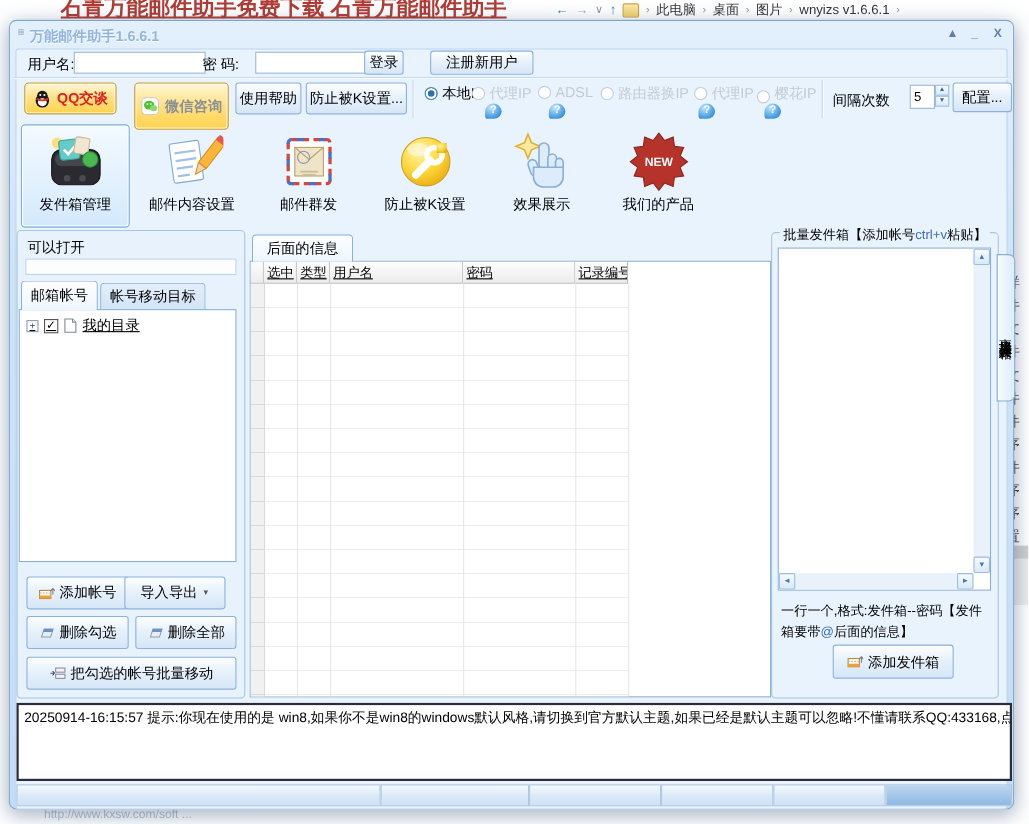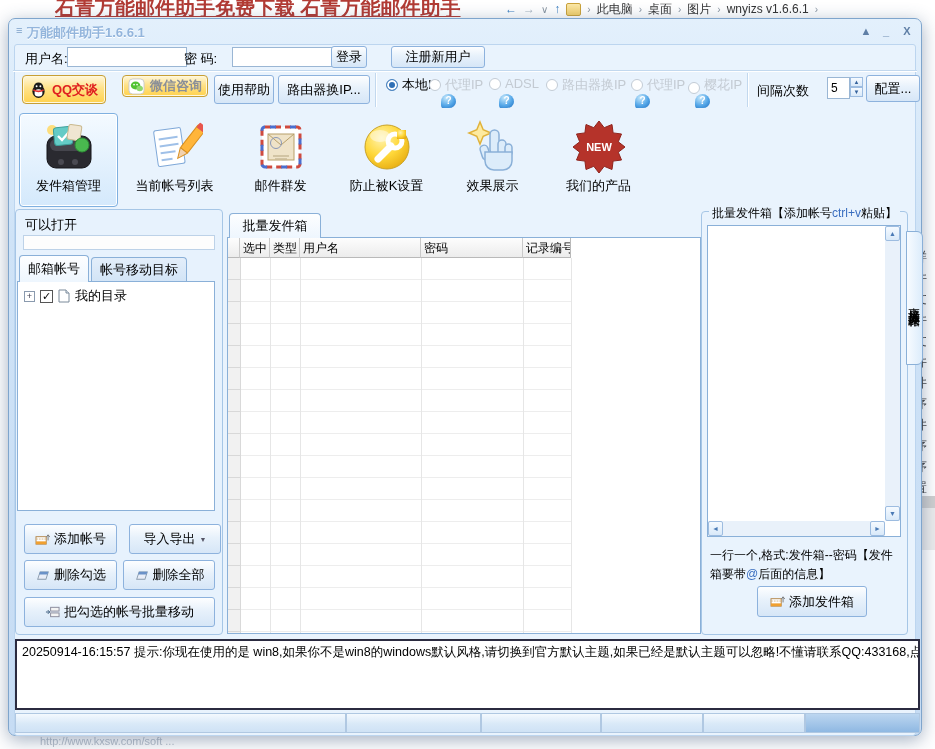--- a/index.html
+++ b/index.html
@@ -51,21 +51,21 @@
   .nav-item.sel{border:1px solid #7fb0e0;background:linear-gradient(#f4faff,#d4e9fc);
                 box-shadow:inset 0 0 0 1px #fff;}
   .nav-label{font-size:13px;margin-top:1px;}
   .icon-box{width:56px;height:58px;margin:4px auto 0;}
   
   .panel{border:1px solid #a6c6e6;border-radius:4px;background:#e7f2fd;box-sizing:border-box;}
   .tab{box-sizing:border-box;border:1px solid #8ab0d8;border-bottom:none;border-radius:4px 4px 0 0;
        font-size:13px;text-align:center;}
   .tab.sel{background:linear-gradient(#fdfeff,#eef6fe);}
   .tab.unsel{background:linear-gradient(#e3eefa,#d2e4f6);}
-  .white-box{background:#fff;border:1px solid #8ab0d8;box-sizing:border-box;}
+  .white-box{background:#fff;border:1px solid #8ab0d8;box-sizing:border-box;text-decoration:underline;}
   
   .th{background:linear-gradient(#fdfdfd,#ececec);border-right:1px solid #c9c9c9;
       border-bottom:1px solid #b9b9b9;font-size:12px;padding:2px 0 0 3px;box-sizing:border-box;
       height:20px;white-space:nowrap;overflow:hidden;}
   .gridline-v{width:1px;background:#e6e6e6;}
   
   .sb-btn{background:linear-gradient(#f5faff,#d9e9f9);border:1px solid #9dbce0;border-radius:2px;
           color:#4a7ab5;font-size:7px;display:flex;align-items:center;justify-content:center;box-sizing:border-box;}
   .sb-track{background:#e9f1fa;}
   
@@ -143,32 +143,32 @@
       <svg width="17" height="17" viewBox="0 0 18 18">
         <ellipse cx="9" cy="11" rx="6.5" ry="7" fill="#1a1a1a"></ellipse>
         <ellipse cx="9" cy="6.2" rx="5" ry="4.6" fill="#1a1a1a"></ellipse>
         <ellipse cx="9" cy="12.6" rx="4.2" ry="3.8" fill="#fff"></ellipse>
         <circle cx="7" cy="5.6" r="1" fill="#fff"></circle>
           <circle cx="11" cy="5.6" r="1" fill="#fff"></circle>
         <path d="M3.5 9.4 q5.5 3 11 0" stroke="#e03030" stroke-width="1.8" fill="none"></path>
       </svg>
       <span style="color:#e02020">QQ交谈</span>
     </div>
-    <div class="abs btn-gold" style="left:113px;top:56px;width:86px;height:22px">
+    <div class="abs btn-gold" style="left:113px;top:56px;width:86px;height:43px">
       <svg width="17" height="17" viewBox="0 0 18 18">
         <rect x="1" y="1" width="16" height="16" rx="4" fill="#fff" stroke="#c9c9c9"></rect>
         <ellipse cx="8" cy="8" rx="5" ry="4.2" fill="#51c332"></ellipse>
         <ellipse cx="12.4" cy="11" rx="3.4" ry="2.9" fill="#8ed96f"></ellipse>
         <circle cx="6.4" cy="7" r=".9" fill="#fff"></circle>
           <circle cx="9.6" cy="7" r=".9" fill="#fff"></circle>
       </svg>
       <span style="color:#8a8f98">微信咨询</span>
     </div>
     <div class="abs btn" style="left:205px;top:56px;width:60px;height:29px">使用帮助</div>
-    <div class="abs btn" style="left:269px;top:56px;width:92px;height:29px">路由器换IP...</div>
+    <div class="abs btn" style="left:269px;top:56px;width:92px;height:29px">防止被K设置...</div>
 
     <div class="abs vsep" style="left:366px;top:54px;height:34px"></div>
 
     <div class="abs" style="left:377px;top:57px;display:flex;align-items:center;gap:4px">
       <span class="radio on"></span>
       <span class="lbl">本地IP</span>
     </div>
     <div class="abs" style="left:420px;top:57px;display:flex;align-items:center;gap:4px">
       <span class="radio off"></span>
       <span class="lbl" style="color:#c3cad2">代理IP</span>
@@ -233,21 +233,21 @@
               <line x1="13" y1="34" x2="28" y2="34" stroke="#9fc0e8" stroke-width="2"></line>
               <line x1="13" y1="41" x2="24" y2="41" stroke="#9fc0e8" stroke-width="2"></line>
             </g>
             <g transform="rotate(38 40 26)">
               <rect x="37" y="3" width="9" height="30" rx="2" fill="#ffb53a" stroke="#d89020"></rect>
               <rect x="37" y="1" width="9" height="6" rx="1" fill="#e8554d"></rect>
               <polygon points="37,33 46,33 41.5,43" fill="#f2d2b0" stroke="#d89020"></polygon>
             </g>
           </svg>
         </div>
-        <div class="nav-label">当前帐号列表</div>
+        <div class="nav-label">邮件内容设置</div>
       </div>
       <div class="nav-item">
         <div class="icon-box">
           <svg width="56" height="58" viewBox="0 0 56 58">
             <rect x="9" y="9" width="38" height="40" rx="3" fill="#fff" stroke="#cf4a3f" stroke-width="3" stroke-dasharray="6 4"></rect>
             <rect x="9" y="9" width="38" height="40" rx="3" fill="none" stroke="#4a6fcf" stroke-width="3" stroke-dasharray="6 14" stroke-dashoffset="-5"></rect>
             <rect x="15" y="16" width="26" height="26" fill="#efe3c8" stroke="#b8a06a"></rect>
             <path d="M15 16l13 11 13-11" stroke="#b8a06a" fill="none"></path>
             <circle cx="23" cy="25" r="5.5" fill="none" stroke="#8a98b8"></circle>
             <path d="M20 38h16M22 41h12" stroke="#c9bb96" stroke-width="1.5"></path>
@@ -321,21 +321,21 @@
 
     <div class="abs btn" style="left:15px;top:505px;width:93px;height:30px">
       <svg width="15" height="13" viewBox="0 0 16 14">
         <rect x="1" y="4" width="11" height="8" fill="#fff" stroke="#b08040"></rect>
         <rect x="1" y="9" width="11" height="3" fill="#f0a030"></rect>
         <line x1="1" y1="6.5" x2="12" y2="6.5" stroke="#d0b080" stroke-dasharray="2 1"></line>
         <path d="M14 8 V2 M14 2 l-2 2.5 M14 2 l2 2.5" stroke="#777" fill="none"></path>
       </svg>
       <span>添加帐号</span>
     </div>
-    <div class="abs btn" style="left:120px;top:505px;width:92px;height:30px">
+    <div class="abs btn" style="left:104px;top:505px;width:92px;height:30px">
       <span>导入导出</span>
       <span style="font-size:7px;color:#556">▼</span>
     </div>
     <div class="abs btn" style="left:15px;top:541px;width:93px;height:30px">
       <svg width="15" height="11" viewBox="0 0 16 12">
         <g transform="skewX(-18)">
             <rect x="6" y="2" width="9" height="8" fill="#e8eef8" stroke="#8899aa"></rect>
         <rect x="6" y="2" width="9" height="3" fill="#6a92c8"></rect>
           </g>
       </svg>
@@ -352,21 +352,21 @@
     </div>
     <div class="abs btn" style="left:15px;top:578px;width:191px;height:30px">
       <svg width="15" height="12" viewBox="0 0 16 12">
         <rect x="6" y="1" width="9" height="4" fill="#f4f4f4" stroke="#889"></rect>
         <rect x="6" y="7" width="9" height="4" fill="#f4f4f4" stroke="#889"></rect>
         <path d="M1 6 h4 M5 6 l-2 -2 M5 6 l-2 2" stroke="#357" fill="none"></path>
       </svg>
       <span>把勾选的帐号批量移动</span>
     </div>
 
-    <div class="abs tab sel" style="left:220px;top:194px;width:92px;height:25px;line-height:24px;z-index:2">批量发件箱</div>
+    <div class="abs tab sel" style="left:220px;top:194px;width:92px;height:25px;line-height:24px;z-index:2">后面的信息</div>
     <div class="abs white-box" style="left:218px;top:218px;width:474px;height:397px">
 
       <div style="display:flex">
         <div class="th" style="width:12px"></div>
         <div class="th" style="width:30px">选中</div>
         <div class="th" style="width:30px">类型</div>
         <div class="th" style="width:121px">用户名</div>
         <div class="th" style="width:102px">密码</div>
         <div class="th" style="width:48px;border-right:1px solid #b9b9b9">记录编号</div>
       </div>

